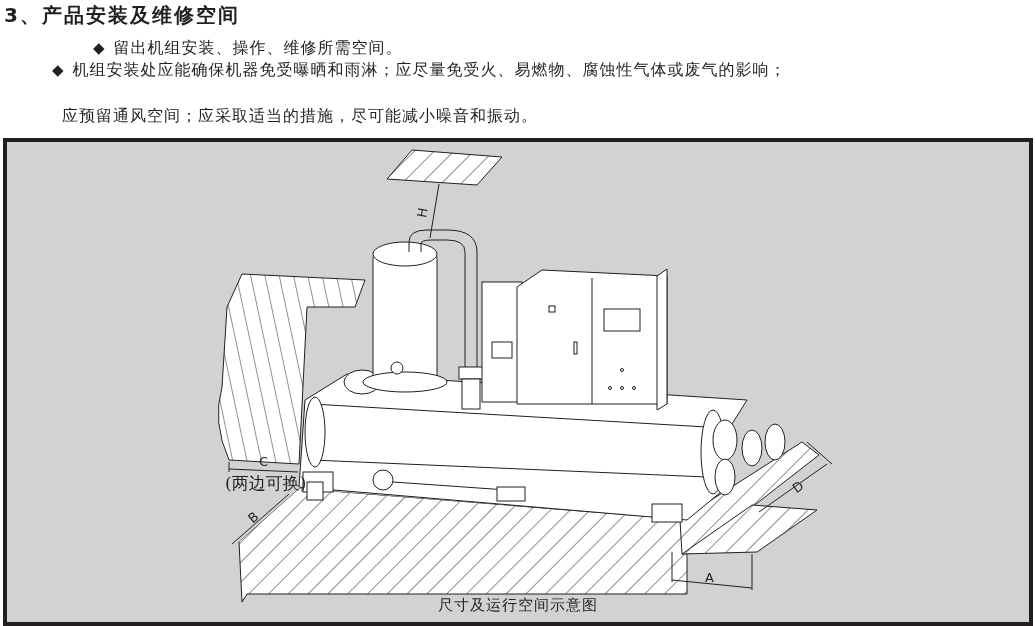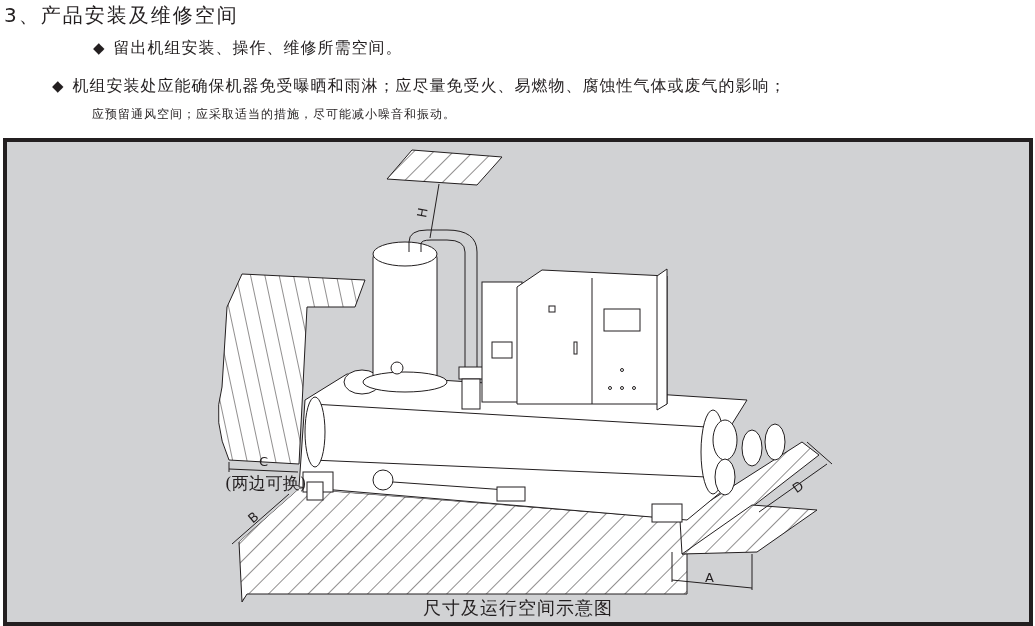--- a/index.html
+++ b/index.html
@@ -1,25 +1,25 @@
 <!DOCTYPE html>
 <html><head>
 <meta charset="utf-8">
 <style>
   html, body { margin:0; padding:0; background:#ffffff; }
   body { width:1035px; height:626px; position:relative; overflow:hidden; font-family:"DejaVu Sans", sans-serif; color:#231f20; }
-  .heading { position:absolute; left:4px; top:2px; font-size:20px; font-weight:normal; letter-spacing:2px; font-family:"DejaVu Sans", sans-serif; }
+  .heading { position:absolute; left:4px; top:2px; font-size:20px; font-weight:bold; letter-spacing:2px; font-family:"DejaVu Sans", sans-serif; }
   .bullet { position:absolute; left:52px; font-size:16px; font-family:"DejaVu Serif", serif; letter-spacing:1px; white-space:nowrap; }
   .bullet .diamond { display:inline-block; font-size:15px; margin-right:8px; }
   .b1 { top:38px;margin-left:41px; }
-  .b2 { top:76px; }
-  .b3 { position:absolute; left:92px; top:106px; font-size:12px; font-family:"DejaVu Serif", serif; letter-spacing:1px; white-space:nowrap; }
+  .b2 { top:60px; }
+  .b3 { position:absolute; left:62px; top:106px; font-size:16px; font-family:"DejaVu Serif", serif; letter-spacing:1px; white-space:nowrap; }
   .figure { position:absolute; left:3px; top:138px; width:1022px; height:480px; background:#d1d2d4; border:4px solid #231f20; }
   .figure svg { position:absolute; left:0; top:0; }
-  .caption { position:absolute; left:0; width:100%; top:454px; text-align:center; font-size:18px; font-family:"DejaVu Serif", serif; letter-spacing:1px; }
+  .caption { position:absolute; left:0; width:100%; top:454px; text-align:center; font-size:15px; font-family:"DejaVu Serif", serif; letter-spacing:1px; }
   .dimlabel { font-family:"DejaVu Sans", sans-serif; font-size:13px; fill:#231f20; }
   .note { position:absolute; left:218px; top:330px; font-size:17px; font-family:"DejaVu Serif", serif; }
 </style>
 </head>
 <body>
 
 <div class="heading">3、产品安装及维修空间</div>
 
 <div class="bullet b1">
   <span class="diamond">◆</span><span>留出机组安装、操作、维修所需空间。</span>

